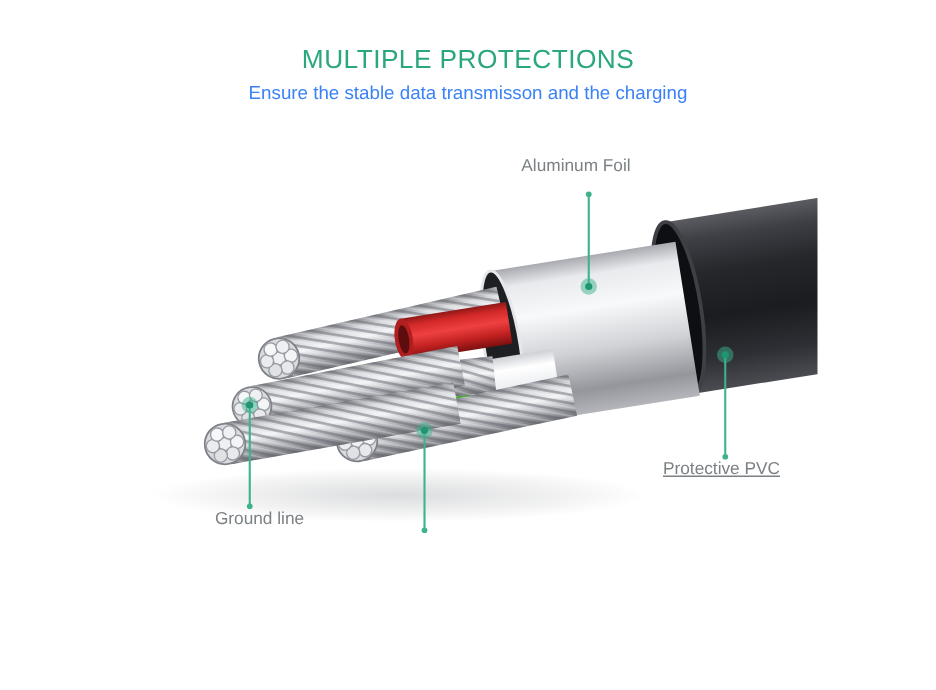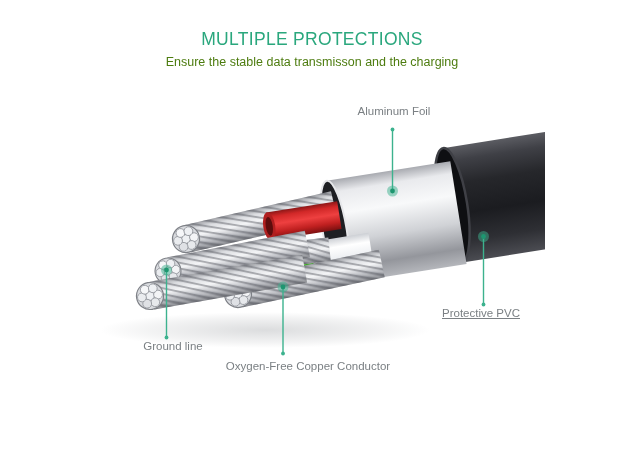--- a/index.html
+++ b/index.html
@@ -6,26 +6,26 @@
   .stage{
     position:relative;width:624px;height:460px;background:#ffffff;
     font-family:"Liberation Sans", sans-serif;overflow:hidden;
   }
   .title{
     position:absolute;left:0;top:29px;width:624px;text-align:center;
     font-size:17.5px;font-weight:400;letter-spacing:.3px;color:#2AA77D;
   }
   .subtitle{
     position:absolute;left:0;top:55px;width:624px;text-align:center;
-    font-size:12.5px;font-weight:400;color:#4d7c0f;
+    font-size:12.5px;font-weight:400;color:#3b82f6;
   }
   .callout-label{
     position:absolute;text-align:center;font-size:11.5px;color:#7B8084;
   }
-  .lbl-aluminum{left:324px;top:105px;width:140px;}
+  .lbl-aluminum{left:314px;top:105px;width:140px;}
   .lbl-pvc{left:411px;top:307px;width:140px;text-decoration:underline;}
   .lbl-ground{left:103px;top:340px;width:140px;text-align:center;}
   .lbl-oxygen{left:188px;top:360px;width:240px;}
   svg.scene{position:absolute;left:0;top:0;}
 </style>
 </head>
 <body>
 
 <div class="stage">
 
@@ -163,15 +163,14 @@
       <circle cx="166.5" cy="337.5" r="1.9"></circle>
       <circle cx="283" cy="287" r="5.5" opacity="0.5"></circle>
       <circle cx="283" cy="287" r="2.4" fill="#1e9670"></circle>
       <circle cx="283" cy="353.5" r="1.9"></circle>
     </g>
   </svg>
 
   <div class="callout-label lbl-aluminum">Aluminum Foil</div>
   <div class="callout-label lbl-pvc">Protective PVC</div>
   <div class="callout-label lbl-ground">Ground line</div>
-  <div class="callout-label lbl-oxygen">Oxygen-Free Copper Conductor</div>
 
 </div>
 
 </body></html>

